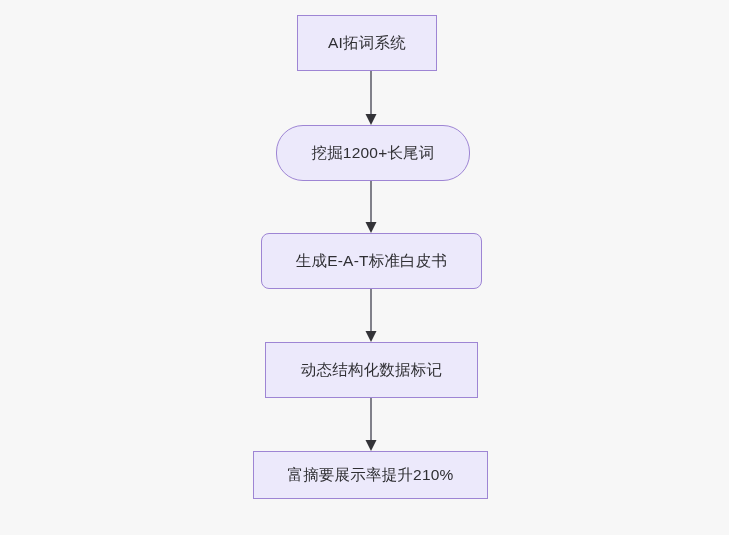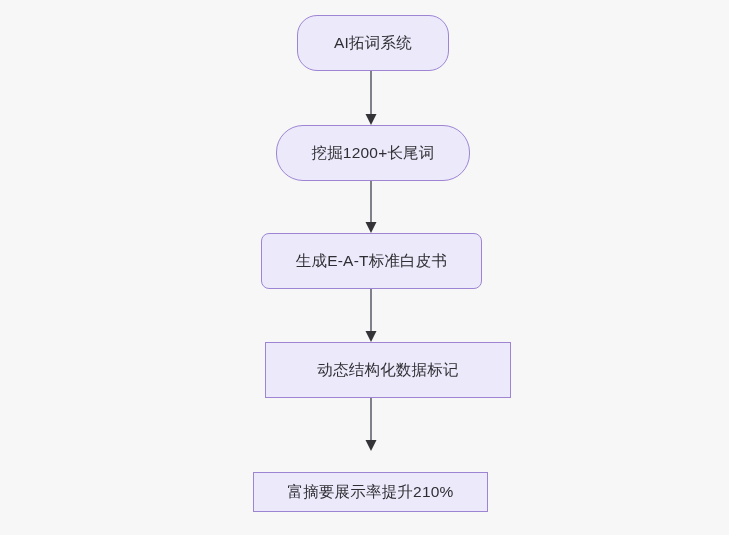--- a/index.html
+++ b/index.html
@@ -68,33 +68,33 @@
     <g>
       <line class="edge-line" x1="371" y1="289" x2="371" y2="333"></line>
       <polygon class="edge-head" points="371,342 365.5,331 376.5,331"></polygon>
     </g>
     <g>
       <line class="edge-line" x1="371" y1="398" x2="371" y2="442"></line>
       <polygon class="edge-head" points="371,451 365.5,440 376.5,440"></polygon>
     </g>
   </svg>
 
-  <div class="node" style="left:297px; top:15px; width:152px; height:56px;border-radius:20px;">
+  <div class="node" style="left:297px; top:15px; width:140px; height:56px;">
     <span class="node-label">AI拓词系统</span>
   </div>
 
   <div class="node" style="left:276px; top:125px; width:194px; height:56px;border-radius:27px;">
     <span class="node-label">挖掘1200+长尾词</span>
   </div>
 
   <div class="node" style="left:261px; top:233px; width:221px; height:56px;border-radius:8px;">
     <span class="node-label">生成E-A-T标准白皮书</span>
   </div>
 
-  <div class="node" style="left:265px; top:342px; width:246px; height:56px;">
+  <div class="node" style="left:265px; top:342px; width:213px; height:56px;">
     <span class="node-label">动态结构化数据标记</span>
   </div>
 
-  <div class="node" style="left:253px; top:472px; width:235px; height:40px;text-align:right;">
+  <div class="node" style="left:253px; top:451px; width:235px; height:48px;text-align:right;">
     <span class="node-label">富摘要展示率提升210%</span>
   </div>
 
 </div>
 
 </body></html>

